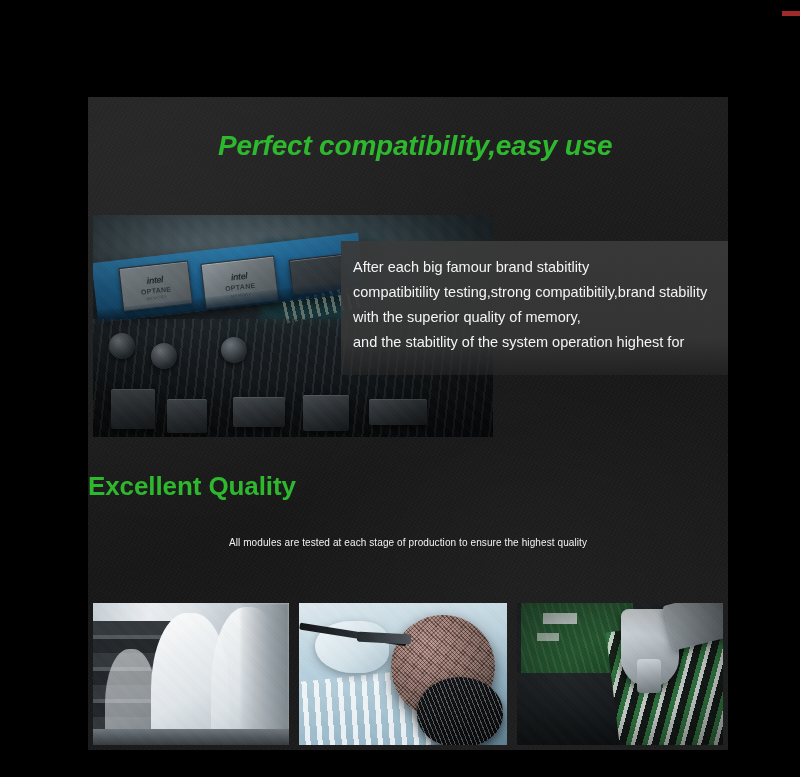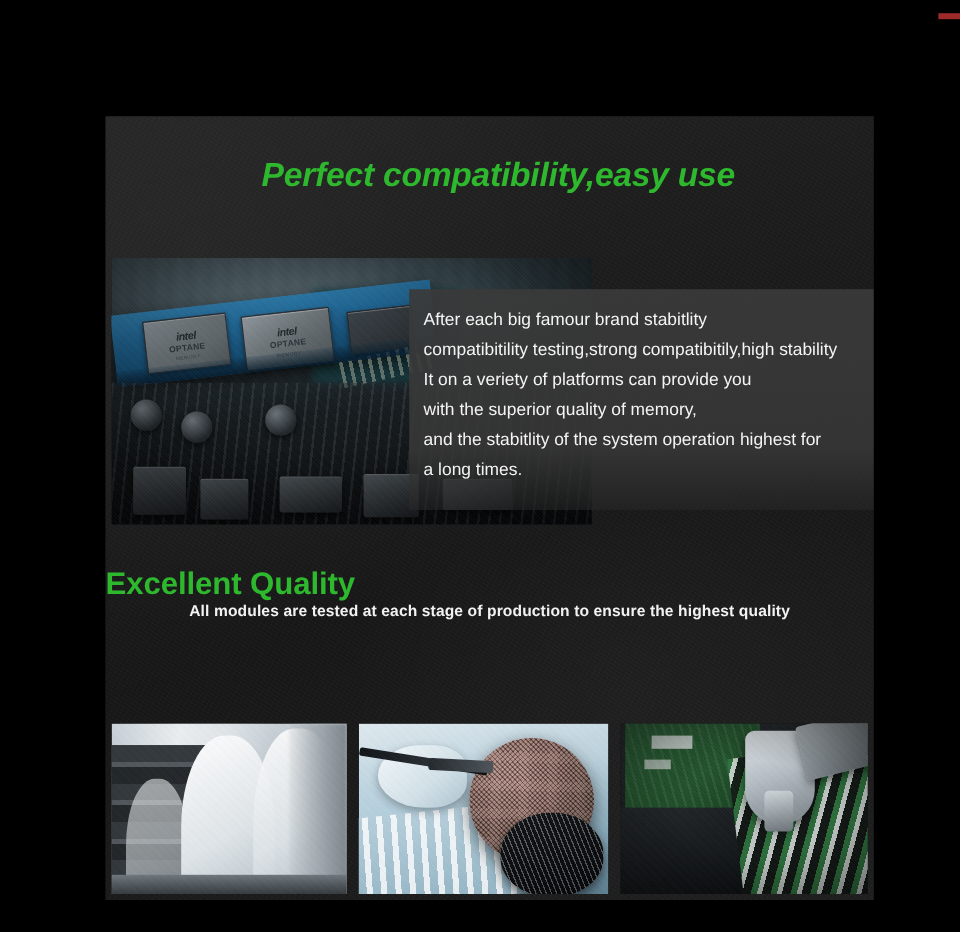--- a/index.html
+++ b/index.html
@@ -70,25 +70,25 @@
     text-align: left;
     color: #2eb82e;
     font-size: 26px;
     font-weight: bold;
     letter-spacing: -0.1px;
   }
   .subtext {
     position: absolute;
     left: 0;
     right: 0;
-    top: 404px;
+    top: 440px;
     text-align: center;
     color: #f2f2f2;
-    font-size: 13px;
-    font-weight: bold;
+    font-size: 10px;
+    font-weight: normal;
     letter-spacing: 0.1px;
   }
 
   
   .hero-photo {
     position: absolute;
     left: 5px;
     top: 118px;
     width: 400px;
     height: 222px;
@@ -461,25 +461,23 @@
       </div>
       <div class="cap c1"></div>
       <div class="cap c2"></div>
       <div class="cap c3"></div>
       <div class="hero-vignette"></div>
       <div class="photo-grain"></div>
     </div>
 
     <div class="text-overlay">
       <p>After each big famour brand stabitlity</p>
-      <p>compatibitility testing,strong compatibitily,high stability</p>
-      <p>It on a veriety of platforms can provide you</p>
+      <p>compatibitility testing,strong compatibitily,brand stability</p>
       <p>with the superior quality of memory,</p>
       <p>and the stabitlity of the system operation highest for</p>
-      <p>a long times.</p>
     </div>
 
     <div class="heading-secondary">Excellent Quality</div>
 
     <div class="subtext">All modules are tested at each stage of production to ensure the highest quality</div>
 
     <div class="photo-strip">
 
       <div class="strip-photo p1">
         <div class="cleanroom"></div>

